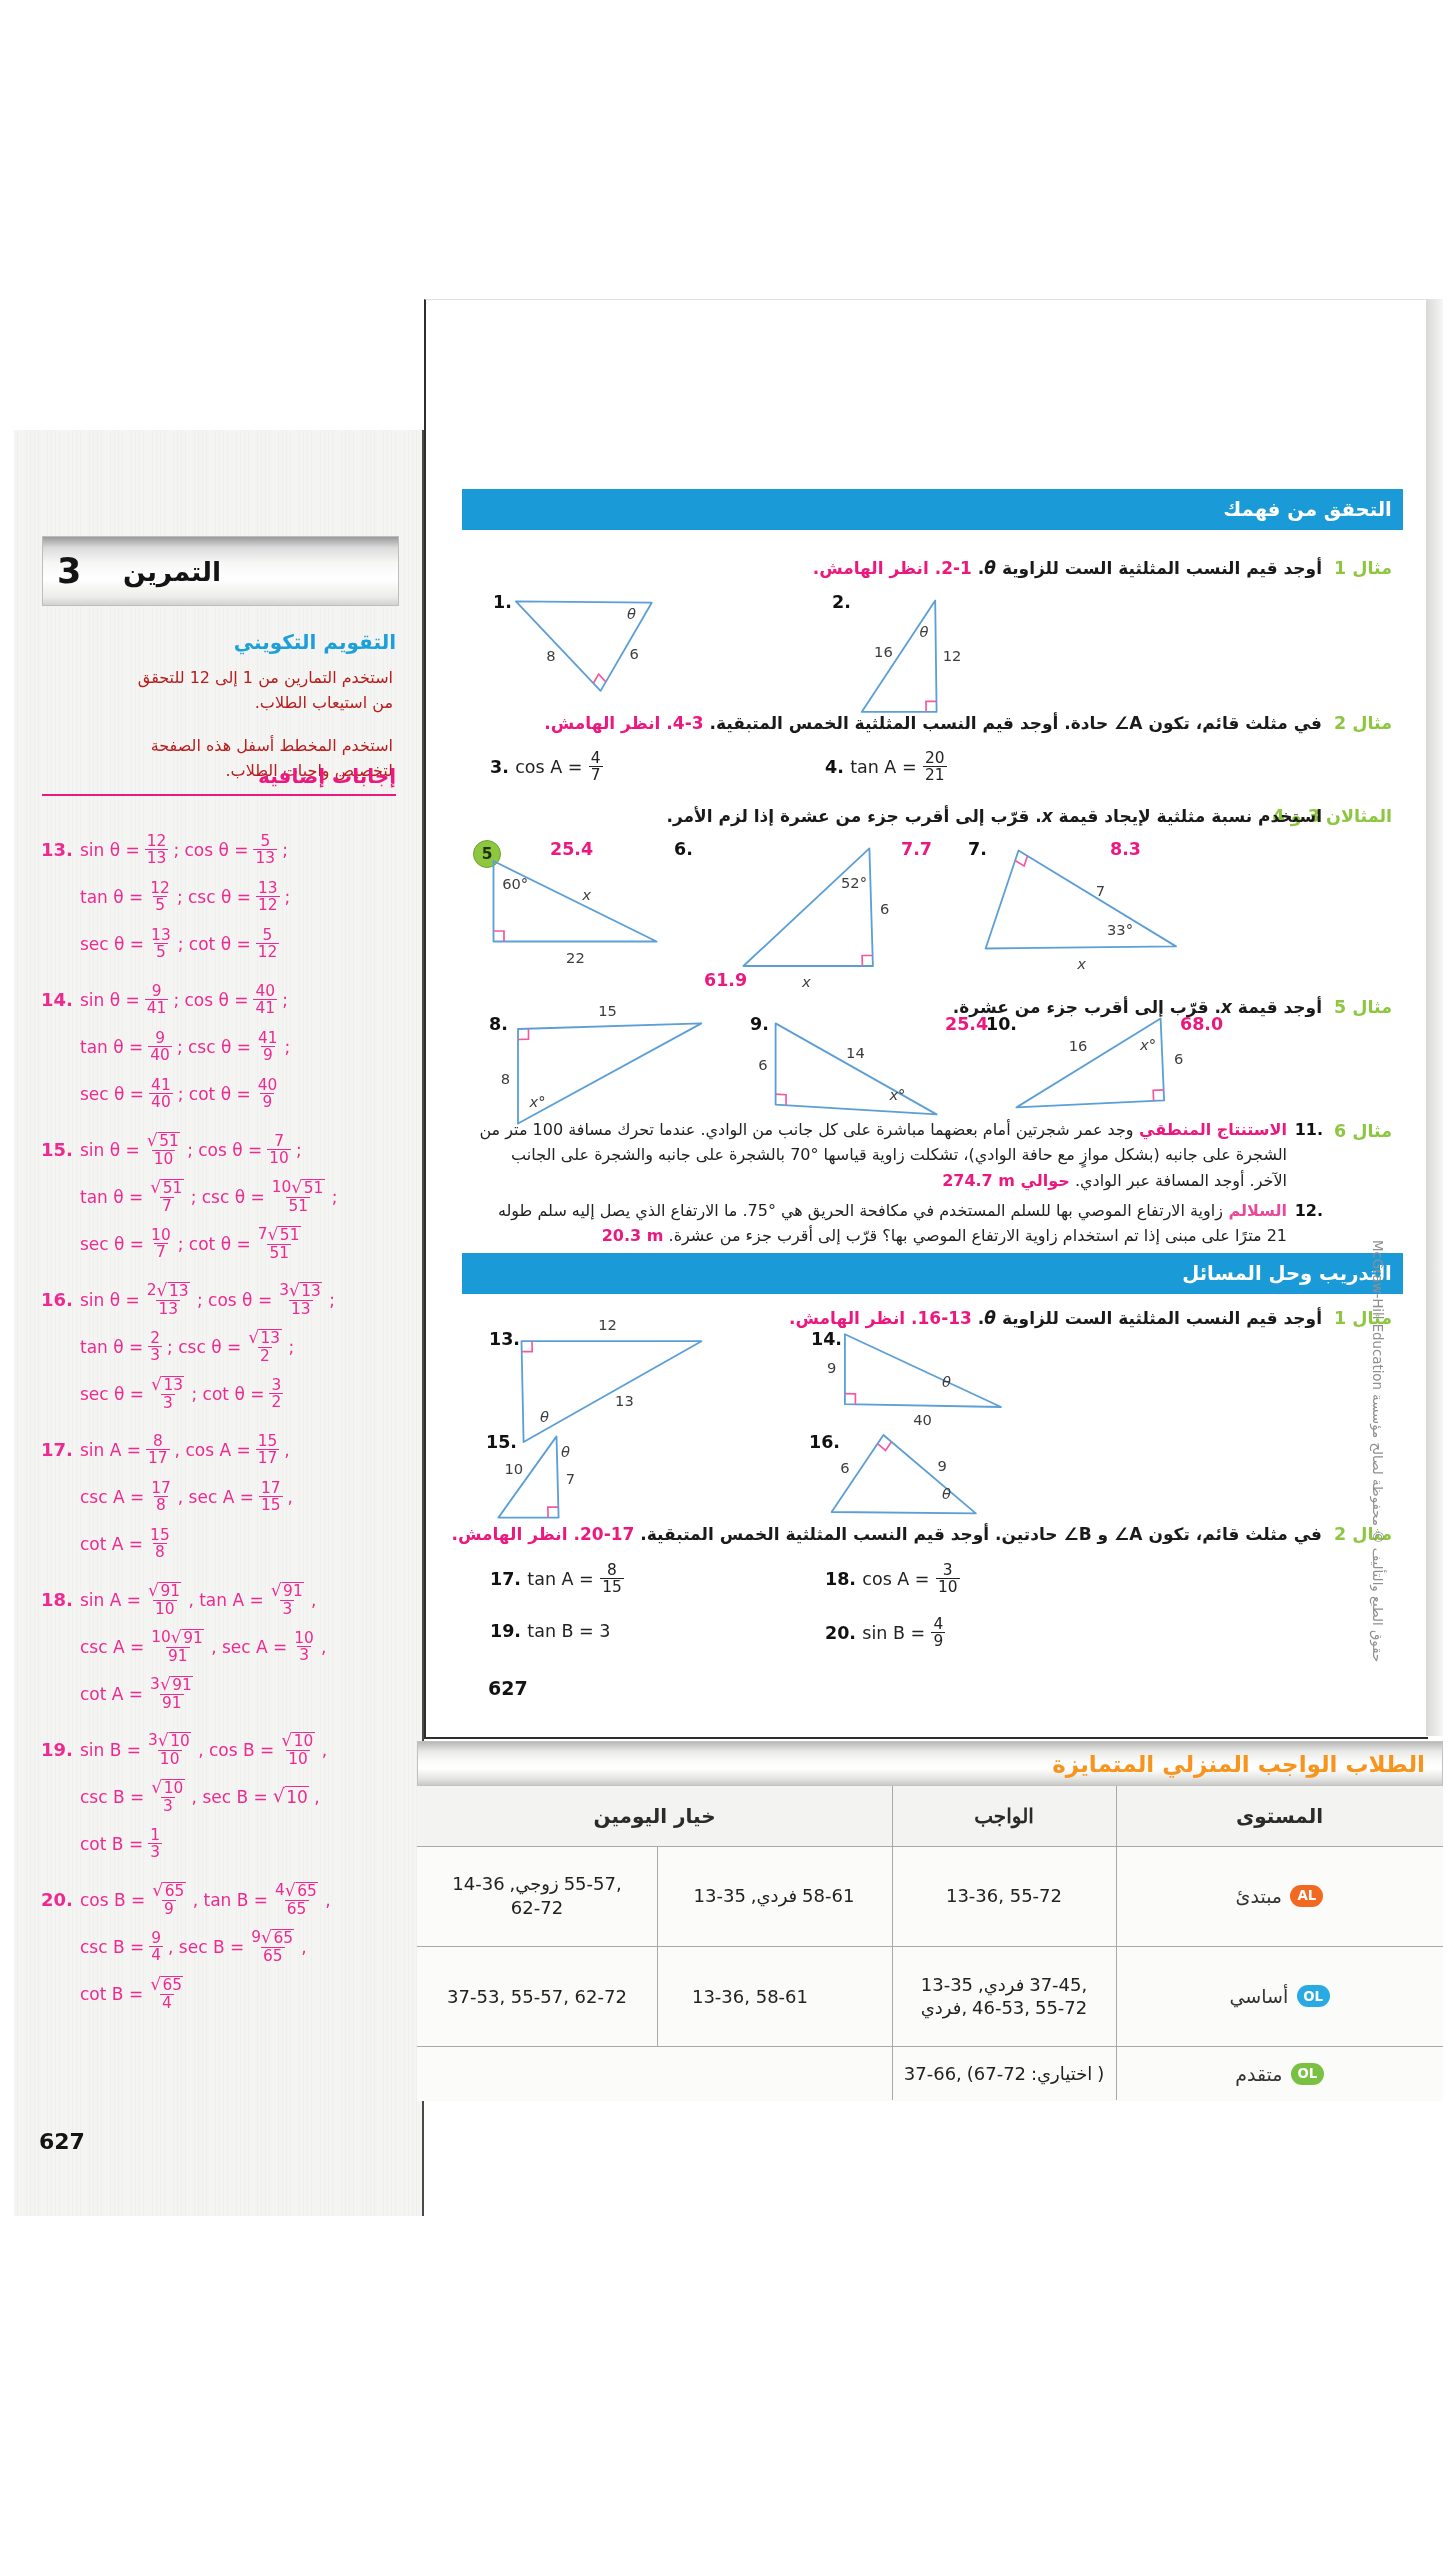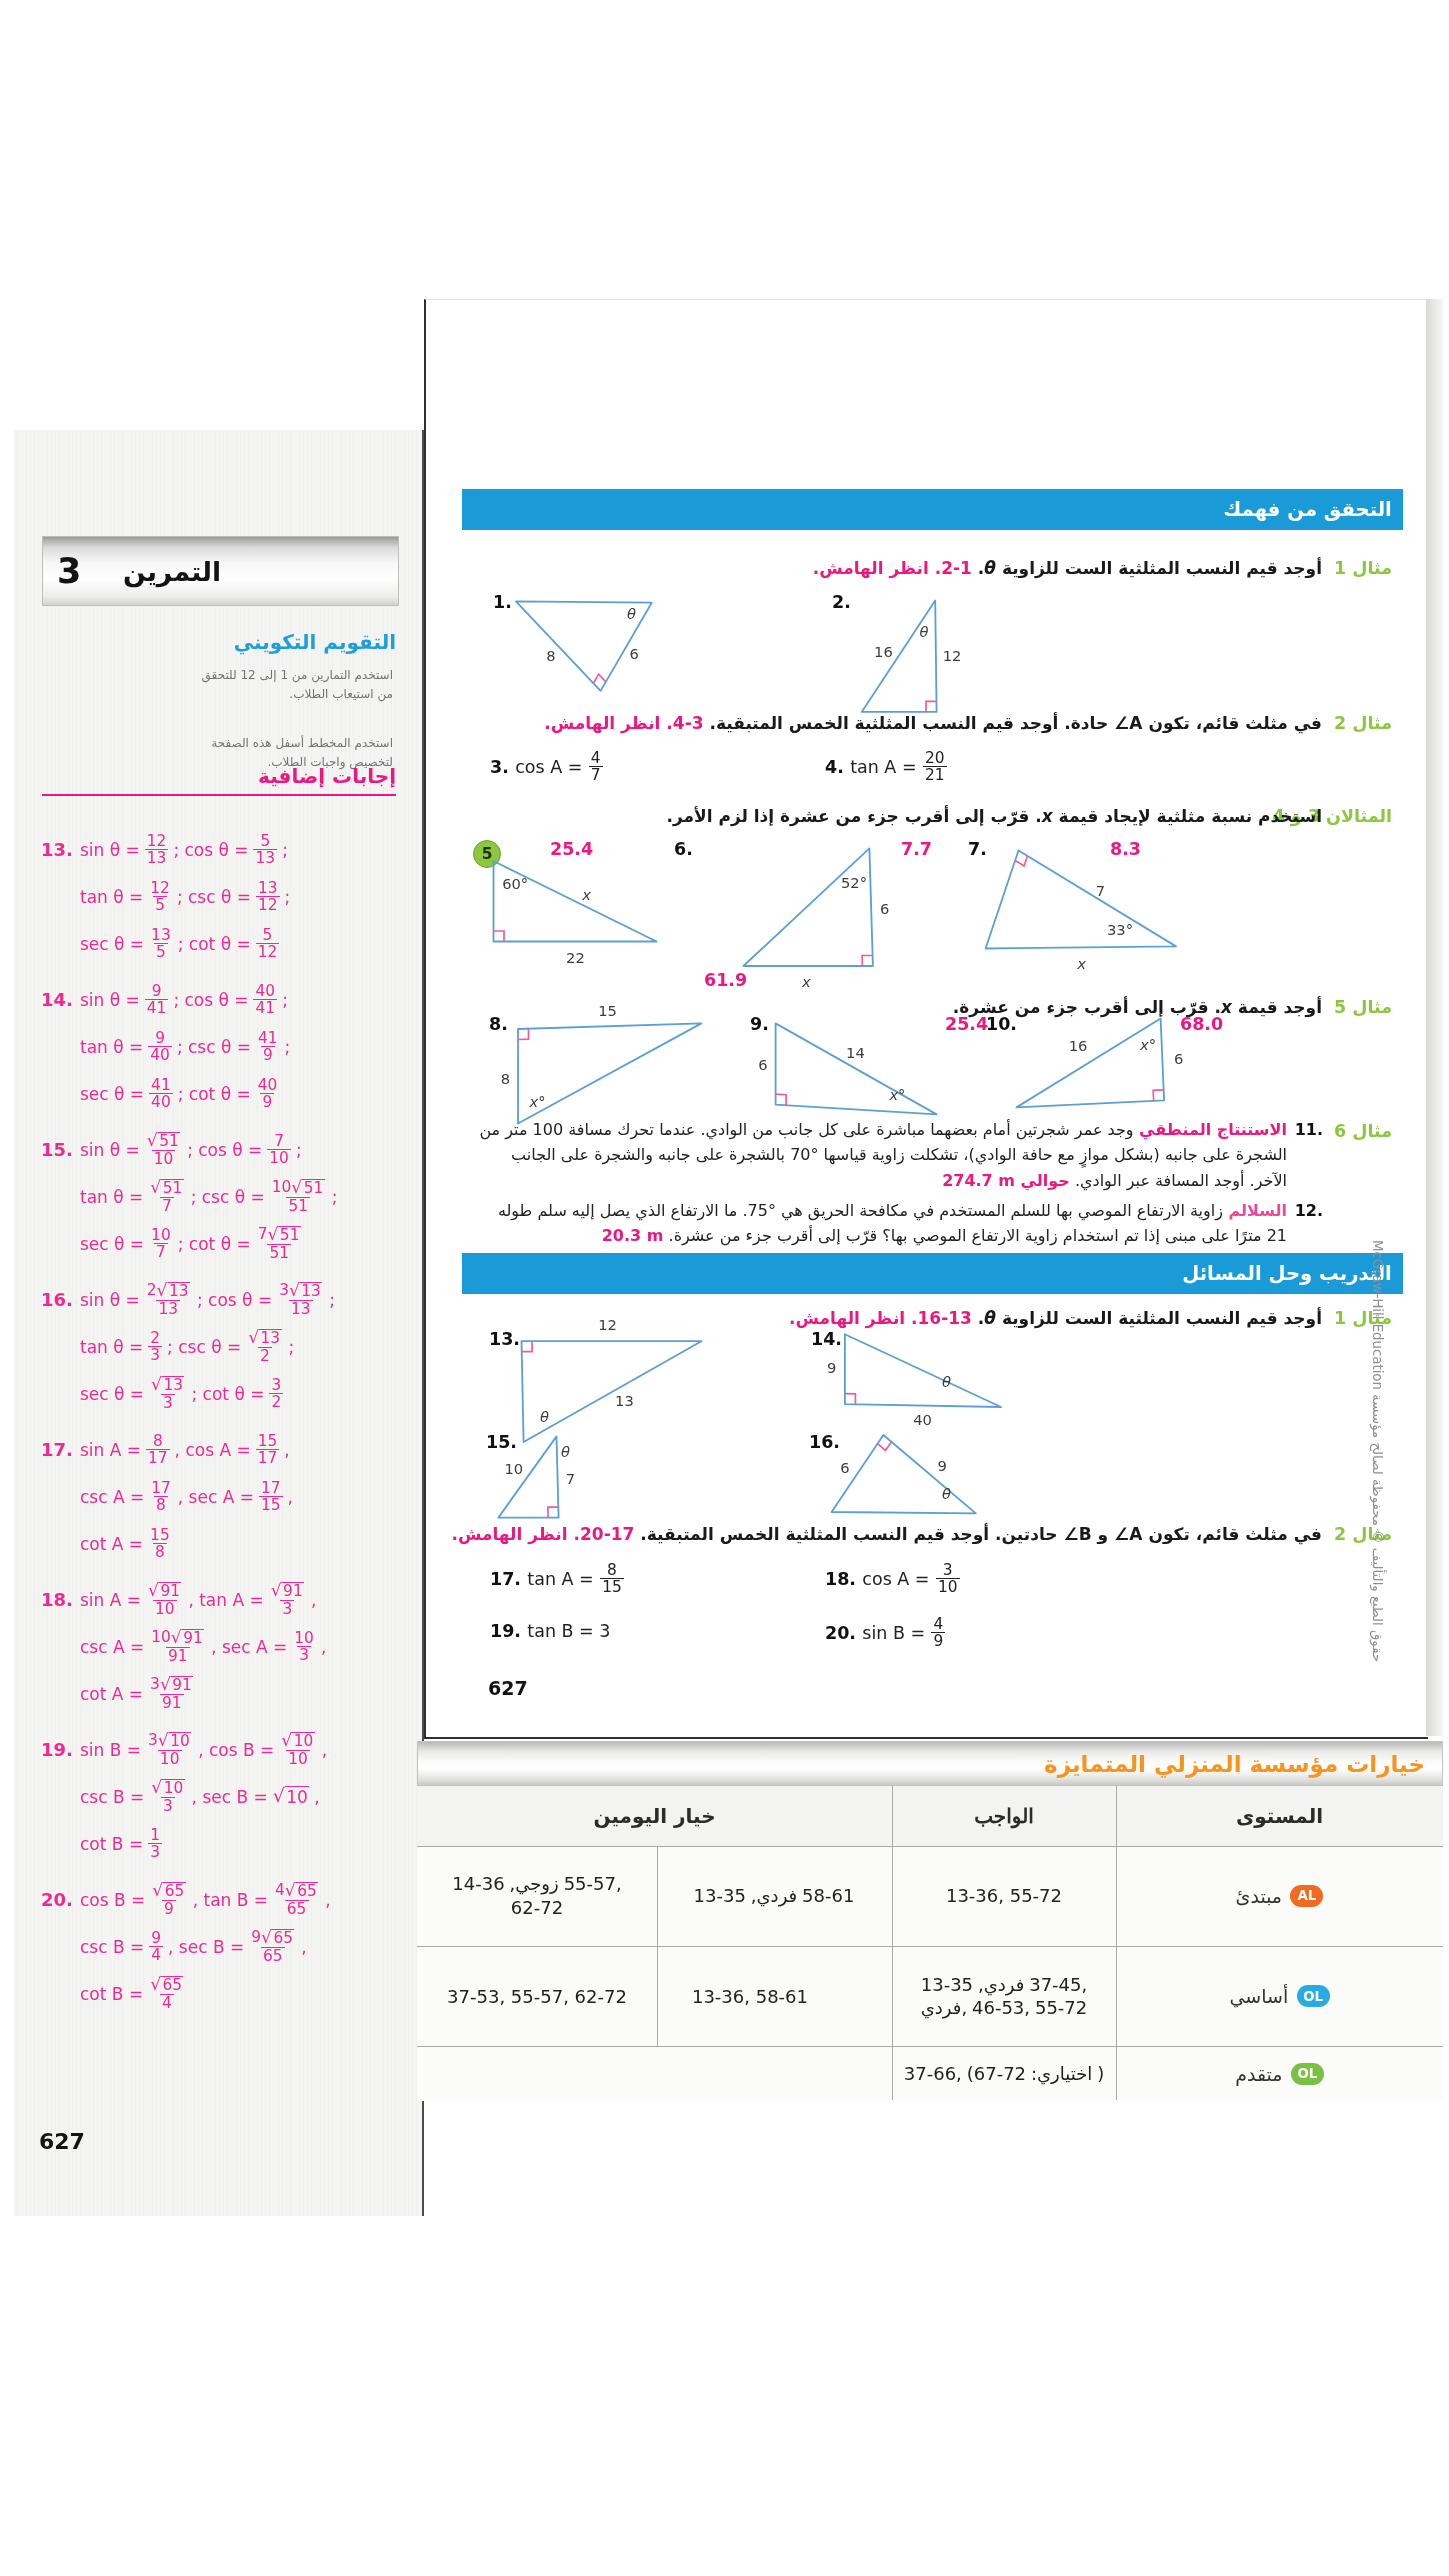--- a/index.html
+++ b/index.html
@@ -11,21 +11,21 @@
   #sidebar{left:14px;top:430px;width:408px;height:1786px;
     background:repeating-linear-gradient(90deg,#f4f4f2 0 3.5px,#efefed 3.5px 4.2px);
     border-right:2.8px solid #4a4a4a;}
   #ex-title-box{left:42px;top:536px;width:357px;height:70px;
     background:linear-gradient(180deg,#9a9a9a 0%,#dcdcdc 16%,#f7f7f6 38%,#ffffff 62%,#ececea 88%,#d2d2d0 100%);
     border:0.7px solid #bdbdbb;display:flex;align-items:center;justify-content:flex-end;
     direction:rtl;gap:12.6px;padding-left:14px;box-sizing:border-box;}
   #ex-title-box .num{font-size:35px;font-weight:bold;color:#141414;padding-right:29px;}
   #ex-title-box .ttl{font-size:26.6px;font-weight:bold;color:#141414;}
   .side-head-blue{right:1057px;top:630px;font-size:20px;font-weight:bold;color:#1d9fd9;direction:rtl;}
-  .side-par{direction:rtl;text-align:right;font-size:12px;color:#737373;line-height:1.55;}
+  .side-par{direction:rtl;text-align:right;font-size:16px;color:#b91c1c;line-height:1.55;}
   #side-par1{left:49px;top:666px;width:344px;}
   #side-par2{left:49px;top:734px;width:344px;}
   #answers-head{left:42px;top:764px;width:354px;text-align:right;direction:rtl;
     font-size:20px;font-weight:bold;color:#ed187f;padding-bottom:5.6px;border-bottom:2.8px solid #ed187f;}
   #answers{left:41px;top:826px;width:358px;display:flex;flex-direction:column;gap:9px;}
   .ans{display:flex;align-items:flex-start;color:#ee2a90;}
   .ans .anum{flex:0 0 39px;font-weight:bold;font-size:18px;padding-top:12.6px;}
   .ans .alines{display:flex;flex-direction:column;}
   .mline{display:flex;align-items:center;gap:4.9px;min-height:47px;font-size:17px;white-space:nowrap;}
   .frac{display:inline-flex;flex-direction:column;align-items:center;line-height:1.05;font-size:15.4px;}
@@ -658,21 +658,21 @@
       <polyline points="1253.6273496152544,2062.445831653 1265.0649866458464,2072.1504933759265 1273.4376370305918,2059.7046617229266" fill="none" stroke="#ef5ba1" stroke-width="2.4"></polyline>
       <text x="1207" y="2104" font-size="21" fill="#3d3d3d" text-anchor="middle">6</text>
       <text x="1346" y="2102" font-size="21" fill="#3d3d3d" text-anchor="middle">9</text>
       <text x="1352" y="2142" font-size="21" fill="#3d3d3d" text-anchor="middle" font-style="italic">θ</text>
     </svg>
 
   <div class="abs" id="copyright">حقوق الطبع والتأليف © محفوظة لصالح مؤسسة McGraw-Hill Education</div>
   <div class="abs" id="main-pageno">627</div>
 
   <div class="abs" id="hw-titlebar">
-    <span>خيارات مؤسسة المنزلي المتمايزة</span>
+    <span>الطلاب الواجب المنزلي المتمايزة</span>
   </div>
   <div class="abs" id="hw-table">
       <div class="hw-headcell" style="left: 699px; top: 0px; width: 327px; height: 60px;">المستوى</div>
       <div class="hw-headcell" style="left: 475px; top: 0px; width: 224px; height: 60px; font-family: Liberation Serif, serif;">الواجب</div>
       <div class="hw-headcell" style="left: 0px; top: 0px; width: 475px; height: 60px;">خيار اليومين</div>
       <div class="hline" style="top: 60px;"></div>
       <div class="hline" style="top: 160px;"></div>
       <div class="hline" style="top: 260px;"></div>
       <div class="vline" style="left: 475px; top: 0px; height: 314px;"></div>
       <div class="vline" style="left: 699px; top: 0px; height: 314px;"></div>

